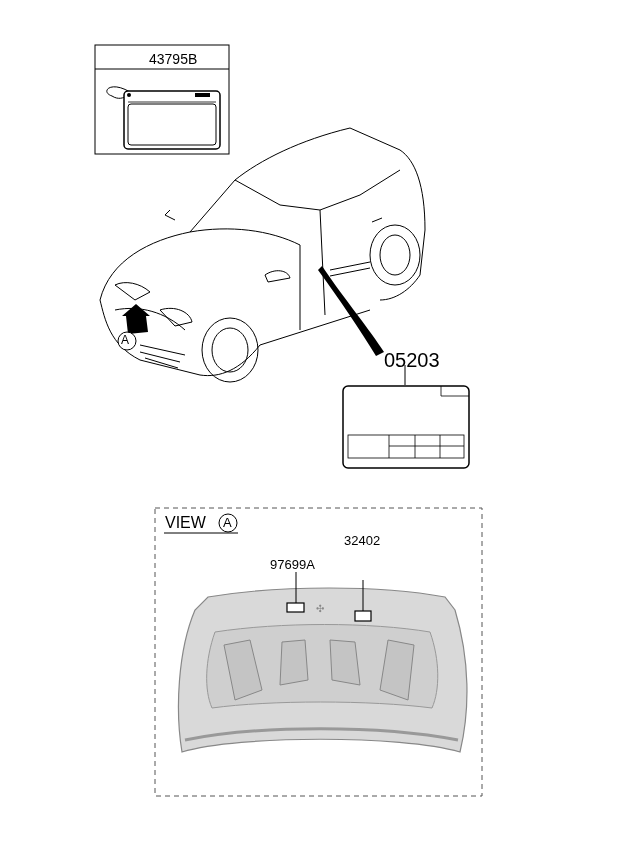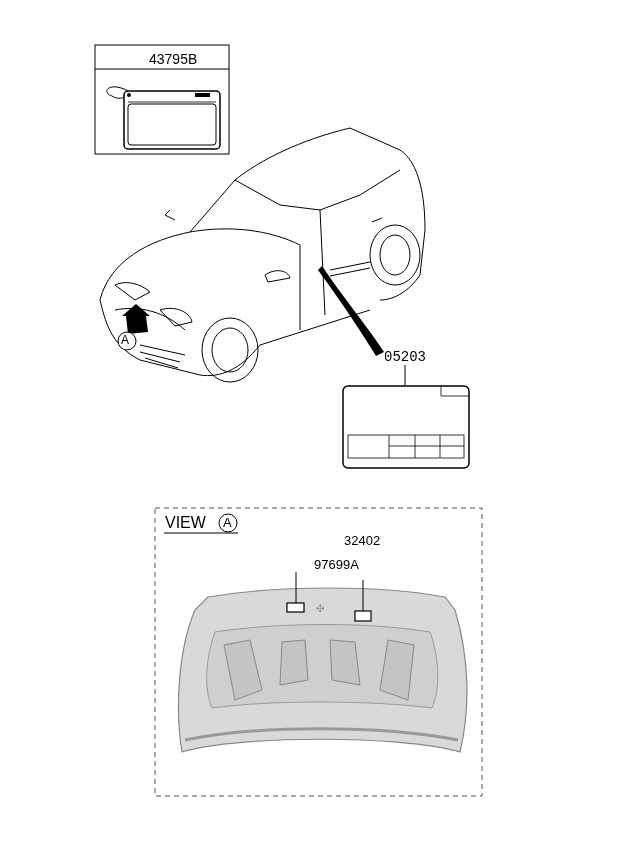--- a/index.html
+++ b/index.html
@@ -77,17 +77,17 @@
     <rect x="287" y="603" width="17" height="9" fill="#fff" stroke="#000" stroke-width="1.2"></rect>
     <rect x="355" y="611" width="16" height="10" fill="#fff" stroke="#000" stroke-width="1.2"></rect>
     <line x1="296" y1="572" x2="296" y2="603" stroke="#000" stroke-width="1"></line>
     <line x1="363" y1="580" x2="363" y2="611" stroke="#000" stroke-width="1"></line>
     <text x="316" y="612" font-size="10" fill="#888">✣</text>
   </g>
 </svg>
 
 <div class="label" style="left:141px;top:51px;font-size:14px;margin-left:8px;">43795B</div>
 <div class="label" style="left:121px;top:333px;font-size:12px;">A</div>
-<div class="label" style="left:384px;top:349px;font-size:14px;font-family:Liberation Mono, monospace;">05203</div>
+<div class="label" style="left:384px;top:349px;font-size:20px;">05203</div>
 <div class="label" style="left:165px;top:514px;font-size:16px;text-align:center;">VIEW</div>
 <div class="label" style="left:223px;top:515px;font-size:13px;">A</div>
-<div class="label" style="left:270px;top:557px;font-size:13px;margin-left:44px;">97699A</div>
+<div class="label" style="left:270px;top:557px;font-size:13px;">97699A</div>
 <div class="label" style="left:344px;top:533px;font-size:13px;">32402</div>
 
 </body></html>

